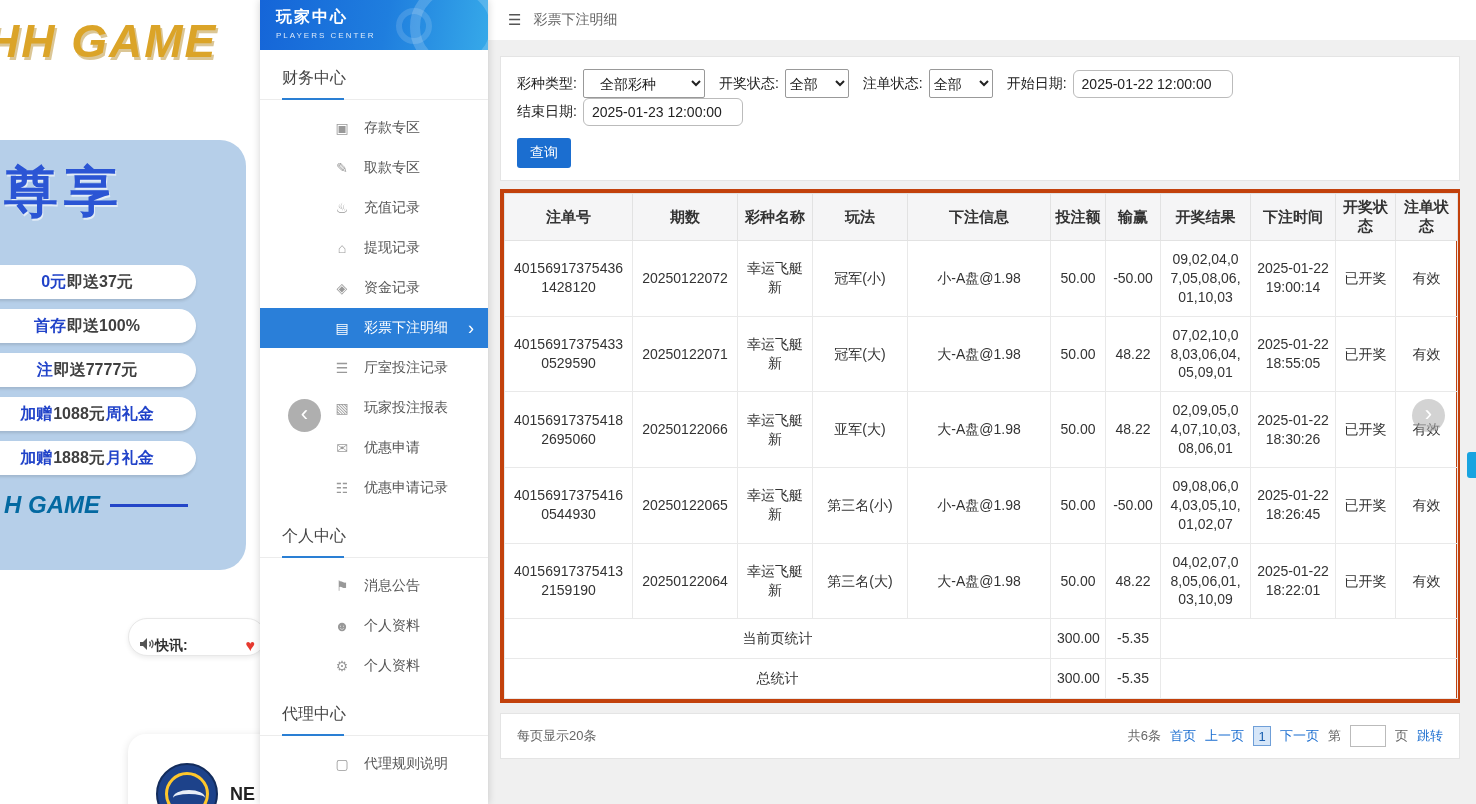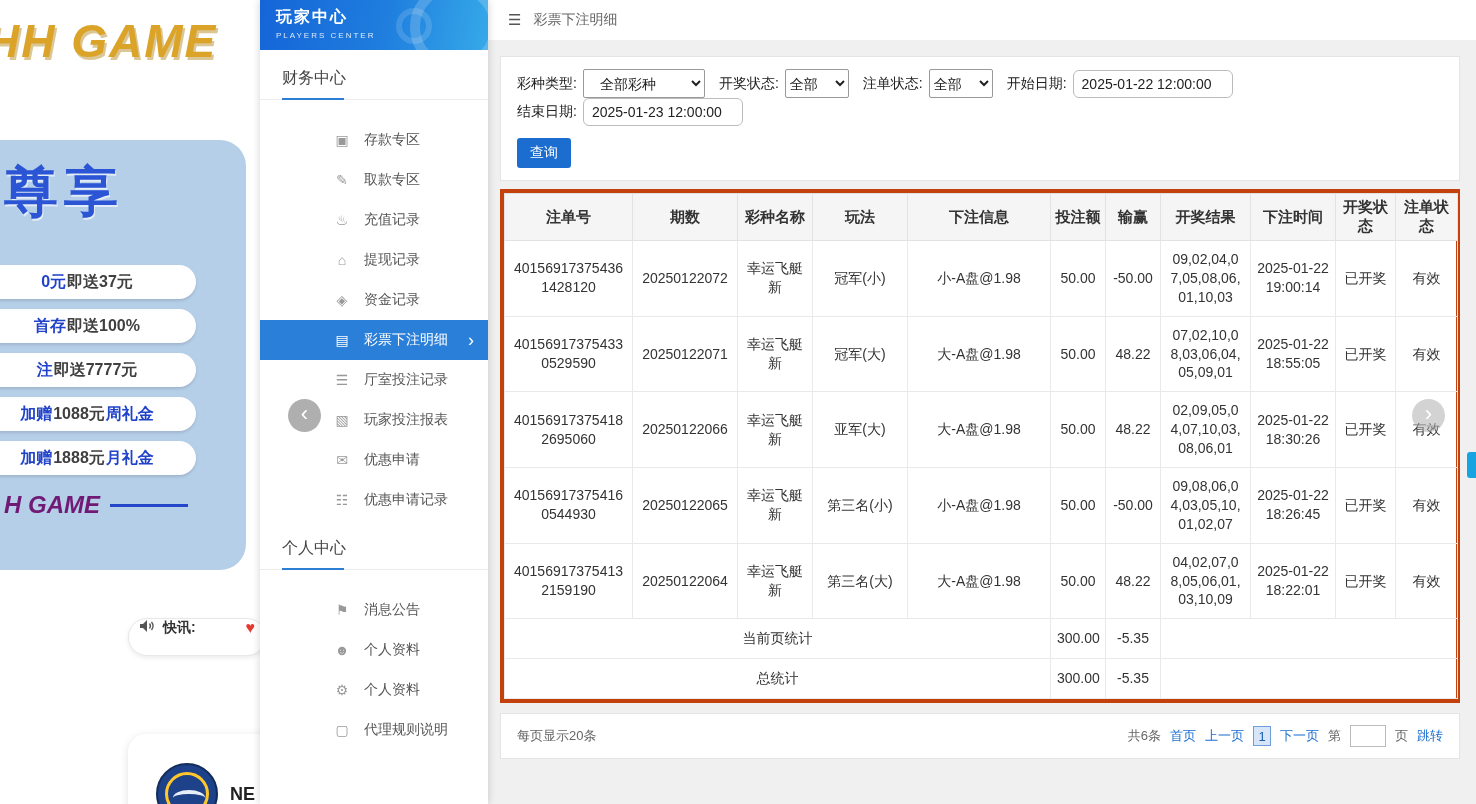--- a/index.html
+++ b/index.html
@@ -26,28 +26,28 @@
     margin-bottom: 36px; text-shadow: 1px 2px 0 rgba(255,255,255,.6);
   }
   .pill {
     width: 218px; height: 34px; margin: 0 0 10px -26px; background: #fff; border-radius: 17px;
     display: flex; align-items: center; justify-content: center; gap: 1px;
     font-size: 16px; font-weight: bold; white-space: nowrap; box-shadow: 0 2px 3px rgba(0,0,0,.12);
   }
   .seg-blue { color: #2143c9; } .seg-red { color: #404040; }
   .banner-footer {
     margin-top: 16px; display: flex; align-items: center; gap: 10px;
-    font-size: 24px; font-weight: bold; font-style: italic; color: #701a75;
+    font-size: 24px; font-weight: bold; font-style: italic; color: #0369a1;
   }
   .footer-line { display: inline-block; width: 78px; height: 3px; background: #2446c8; }
   .ticker {
     position: absolute; top: 618px; left: 128px; width: 138px; height: 38px;
     background: #fff; border: 1px solid #e8e8e8; border-radius: 19px;
     box-shadow: 0 2px 5px rgba(0,0,0,.08);
-    display: flex; align-items: flex-start; gap: 8px; padding: 0 10px;
+    display: flex; align-items: flex-end; padding: 0 10px;
   }
   .ticker-label { font-size: 14px; font-weight: bold; color: #333; }
   .heart { color: #e6392f; font-size: 16px; margin-left: auto; }
   .team-card {
     position: absolute; top: 734px; left: 128px; width: 160px; height: 120px;
     background: #fff; border-radius: 18px; box-shadow: 0 2px 8px rgba(0,0,0,.12);
     display: flex; align-items: center; gap: 12px; padding-left: 28px;
   }
   .team-logo { width: 62px; height: 62px; border-radius: 50%; background: #1d428a; border: 2px solid #132c5c; position: relative; flex: none; }
   .team-logo-inner { position: absolute; inset: 7px; border-radius: 50%; border: 3px solid #ffc72c; }
@@ -67,21 +67,21 @@
     content: ""; position: absolute; right: -12px; top: -18px; width: 70px; height: 70px;
     border-radius: 50%; border: 10px solid rgba(255,255,255,.18);
   }
   .sidebar-header::before {
     content: ""; position: absolute; right: 56px; top: 8px; width: 24px; height: 24px;
     border-radius: 50%; border: 6px solid rgba(255,255,255,.14);
   }
   .sh-title { font-size: 16px; font-weight: bold; letter-spacing: 2px; }
   .sh-sub { font-size: 8px; letter-spacing: 2px; color: rgba(255,255,255,.85); margin-top: 3px; }
   .section-title {
-    margin: 10px 0 20px; padding: 8px 0 10px 22px; font-size: 16px; color: #444;
+    margin: 10px 0 8px; padding: 8px 0 10px 22px; font-size: 16px; color: #444;
     border-bottom: 1px solid #ececec; position: relative;
   }
   .section-title::after {
     content: ""; position: absolute; left: 22px; bottom: -1px; width: 62px; height: 2px; background: #2a7fd4;
   }
   .menu-item { height: 40px; display: flex; align-items: center; padding-left: 72px; position: relative; cursor: pointer; color: #555; }
   .mi-icon { width: 20px; margin-right: 12px; font-size: 14px; color: #999; text-align: center; flex: none; }
   .mi-label { font-size: 14px; }
   .menu-item.active { background: #2a7fd9; color: #fff; }
   .menu-item.active .mi-icon { color: #fff; }
@@ -257,20 +257,21 @@
           <span class="mi-label">消息公告</span>
         </div>
         <div class="menu-item">
           <span class="mi-icon">☻</span>
           <span class="mi-label">个人资料</span>
         </div>
         <div class="menu-item">
           <span class="mi-icon">⚙</span>
           <span class="mi-label">个人资料</span>
         </div>
+        <div class="section-title">代理中心</div>
         <div class="menu-item">
           <span class="mi-icon">▢</span>
           <span class="mi-label">代理规则说明</span>
         </div>
         <div class="menu-item"></div>
       </nav>
   </div>
 
   <div class="main">
     <div class="topbar">

